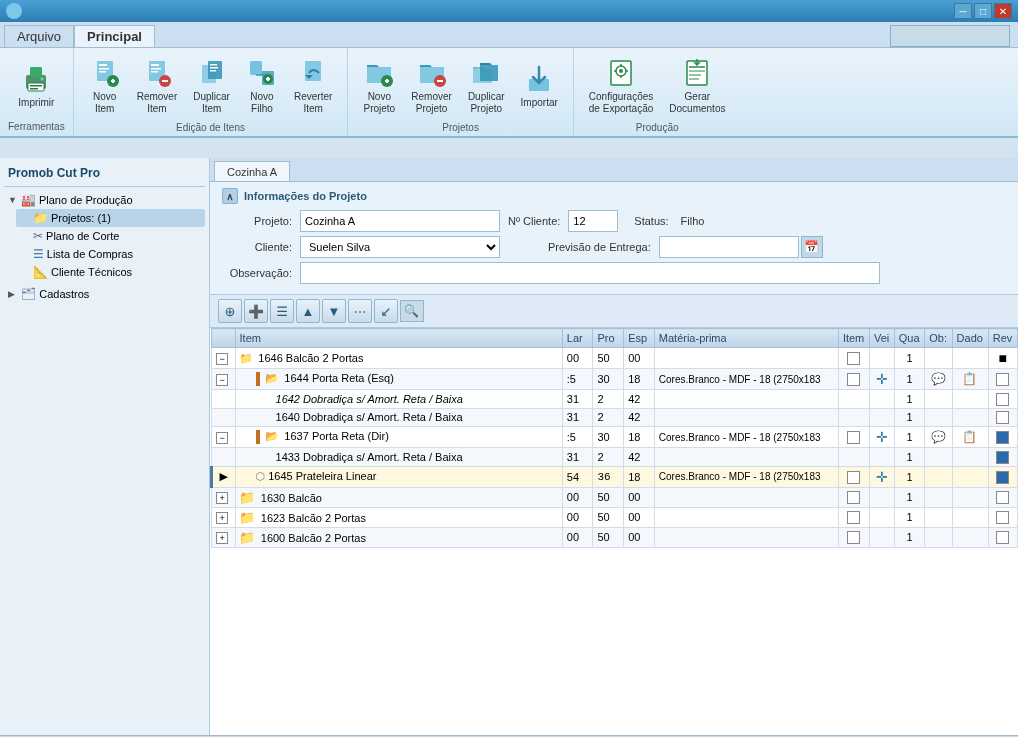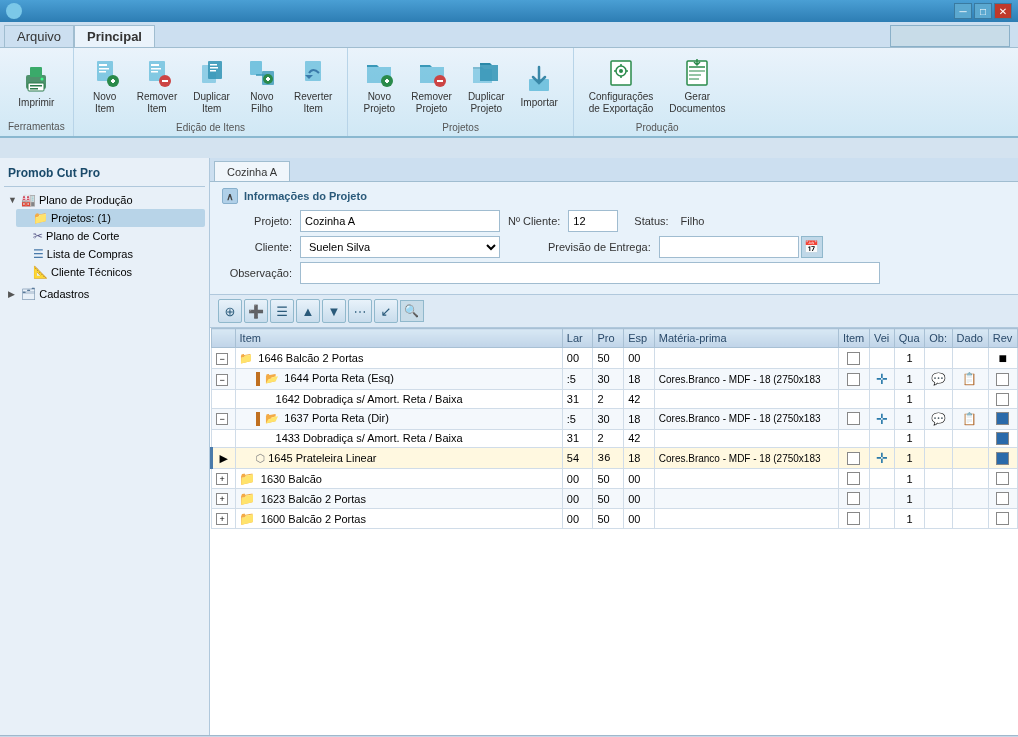--- a/index.html
+++ b/index.html
@@ -669,36 +669,53 @@
             <td style="text-align:center;"><span class="cb"></span></td>
             <td style="text-align:center;"><span class="move-icon">✛</span></td>
             <td style="text-align:center;">1</td>
             <td style="text-align:center;"><span class="note-icon">💬</span></td>
             <td style="text-align:center;"><span class="copy-icon">📋</span></td>
             <td style="text-align:center;"><span class="cb"></span></td>
           </tr>
 
           <tr>
             <td></td>
-            <td style="padding-left:40px;">
+            <td style="padding-left:40px;font-style:italic;">
               <span>1642 </span>
               <span>Dobradiça s/ Amort. Reta / Baixa</span>
             </td>
             <td>31</td>
               <td>2</td>
               <td>42</td>
             <td></td>
             <td style="text-align:center;"></td>
             <td></td>
             <td style="text-align:center;">1</td>
             <td></td>
               <td></td>
             <td style="text-align:center;"><span class="cb"></span></td>
           </tr>
 
+          <tr>
+            <td></td>
+            <td style="padding-left:40px;">
+              <span>1640 </span>
+              <span>Dobradiça s/ Amort. Reta / Baixa</span>
+            </td>
+            <td>31</td>
+              <td>2</td>
+              <td>42</td>
+            <td></td>
+              <td style="text-align:center;"></td>
+              <td></td>
+            <td style="text-align:center;">1</td>
+            <td></td>
+              <td></td>
+            <td style="text-align:center;"><span class="cb"></span></td>
+          </tr>
 
           <tr>
             <td style="text-align:center;">
               <span class="expand-btn">−</span>
             </td>
             <td style="padding-left:20px;">
               <span style="display:inline-block; width:4px; background:#c07020; height:14px; vertical-align:middle; margin-right:3px;"></span>
               <span style="color:#a05010; margin-right:2px;">📂</span>
               <span>1637 </span>
               <span>Porta Reta (Dir)</span>

